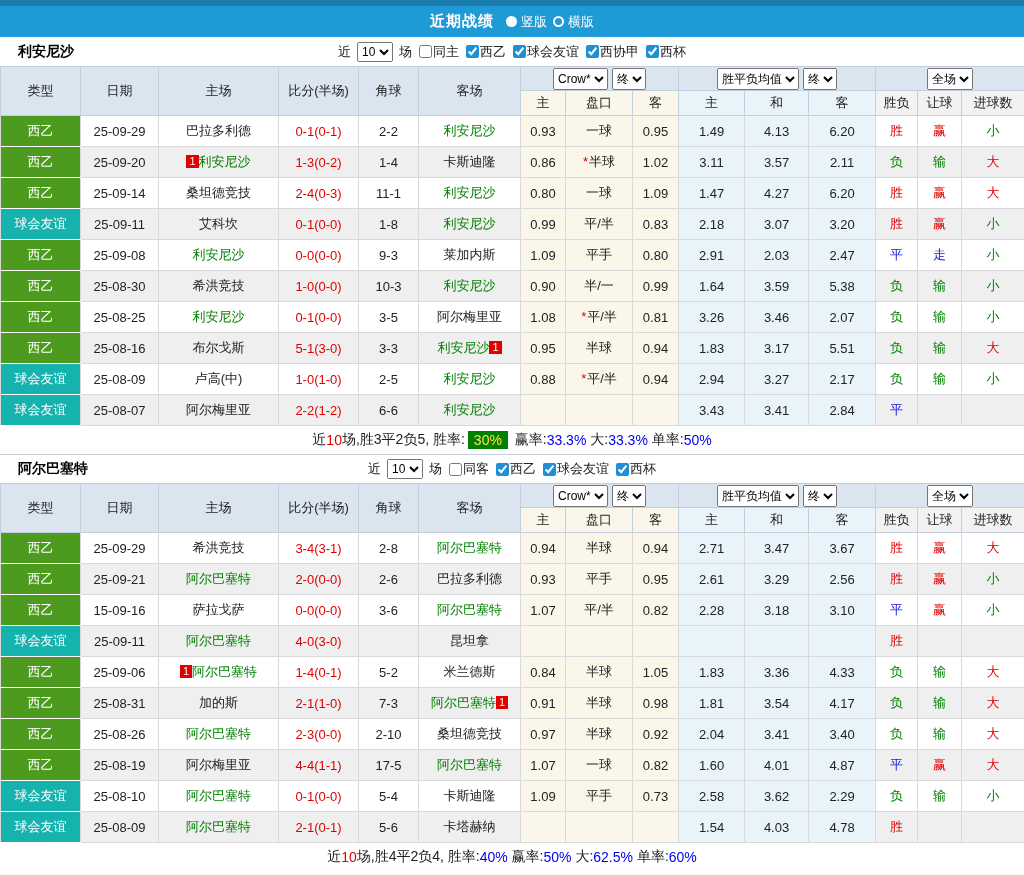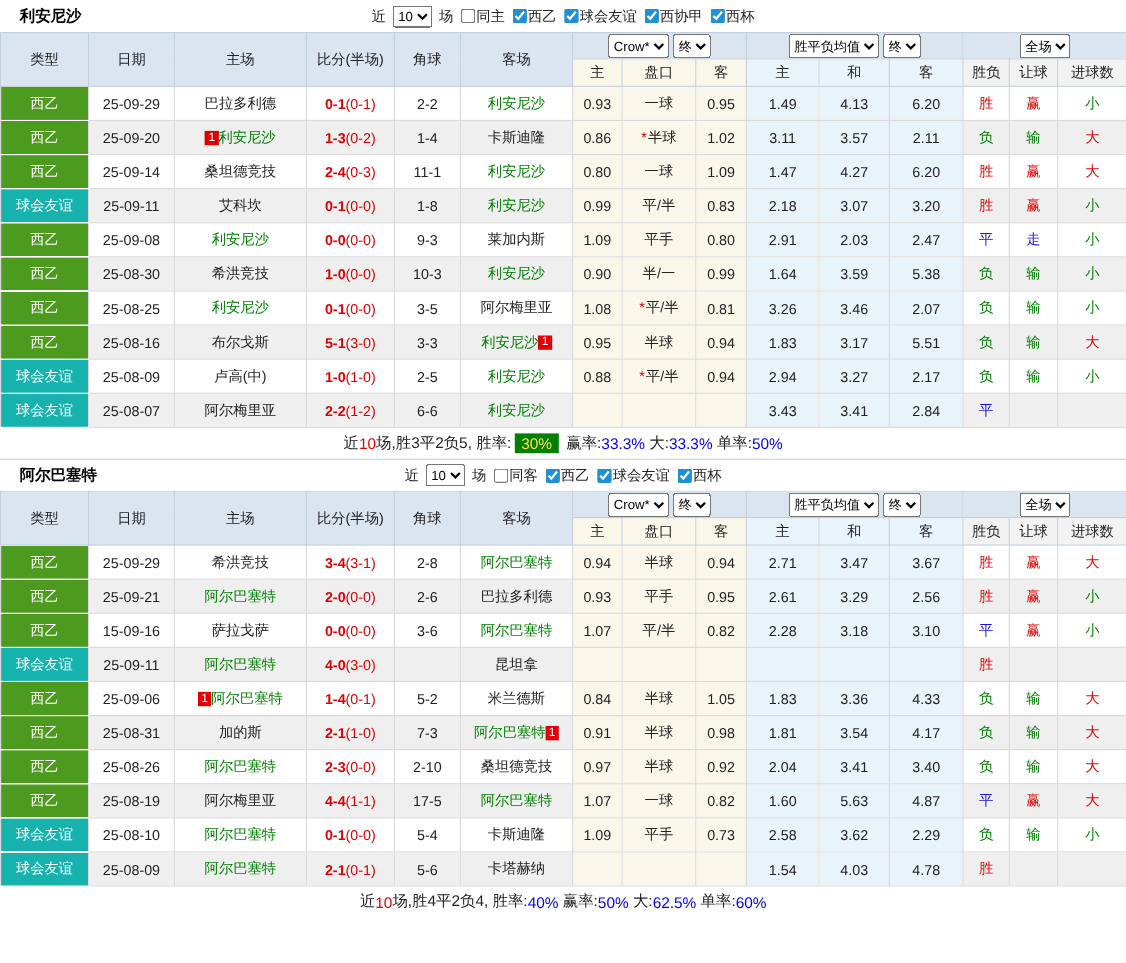--- a/index.html
+++ b/index.html
@@ -38,40 +38,50 @@
   tr.alt td { background:#efefef; }
   td.ct { color:#fff; border-bottom:1px solid #fff; border-top:1px solid #fff; }
   td.ct.type-green { background:#4c9b1e; }
   td.ct.type-teal  { background:#16b2ae; }
   td.c-o { background:#fbf6ea !important; }
   td.c-m { background:#e9f3fa !important; }
 
   .t-red   { color:#e00000; }
   .t-green { color:#008000; }
   .t-blue  { color:#1515e0; }
-  .score-main { font-weight:bold; }
+  .score-main { font-weight:normal; }
   .badge { display:inline-block; background:#e00000; color:#fff; font-size:11px; line-height:13px;
            padding:0 3px; vertical-align:1px; }
   .star { color:#e00000; margin-right:1px; }
 
   
   .summary { height:28px; display:flex; align-items:center; justify-content:center; font-size:14px;
              background:#fff; gap:0; }
   .summary .sp { white-space:pre; }
   .rate-box { background:#008000; color:#fde047; padding:1px 6px; margin:0 3px; }
   .pct { color:#0000ee; }
   .num-red { color:#e00000; }
 
   .sec2-head { border-top:1px solid #c6d0dc; }
 </style>
 </head>
 <body>
 
 <div class="page">
 
+  <div class="topbar">
+    <span class="title">近期战绩</span>
+    <span id="topbar-options"><span class="radio-opt">
+          <span class="radio-dot sel"></span>
+          <span class="radio-lbl">竖版</span>
+        </span><span class="radio-opt">
+          <span class="radio-dot"></span>
+          <span class="radio-lbl">横版</span>
+        </span></span>
+  </div>
 
   <section>
     <div class="filter-row">
       <span class="team-name">利安尼沙</span>
       <span class="filters" id="filters-0">
           <span class="sp">近</span>
           <select><option>10</option></select>
           <span class="sp">场</span>
           <label class="cb">
             <input type="checkbox" style="">
@@ -530,21 +540,21 @@
             <td class="ct type-green">西乙</td>
             <td>25-08-19</td>
             <td><span>阿尔梅里亚</span></td>
             <td class="t-red"><span class="score-main">4-4</span><span>(1-1)</span></td>
             <td>17-5</td>
             <td><span class="t-green">阿尔巴塞特</span></td>
             <td class="c-o">1.07</td>
             <td class="c-o">一球</td>
             <td class="c-o">0.82</td>
             <td class="c-m">1.60</td>
-            <td class="c-m">5.63</td>
+            <td class="c-m">4.01</td>
             <td class="c-m">4.87</td>
             <td class="t-blue">平</td>
             <td class="t-red">赢</td>
             <td class="t-red">大</td>
           </tr>
           <tr>
             <td class="ct type-teal">球会友谊</td>
             <td>25-08-10</td>
             <td><span class="t-green">阿尔巴塞特</span></td>
             <td class="t-red"><span class="score-main">0-1</span><span>(0-0)</span></td>

